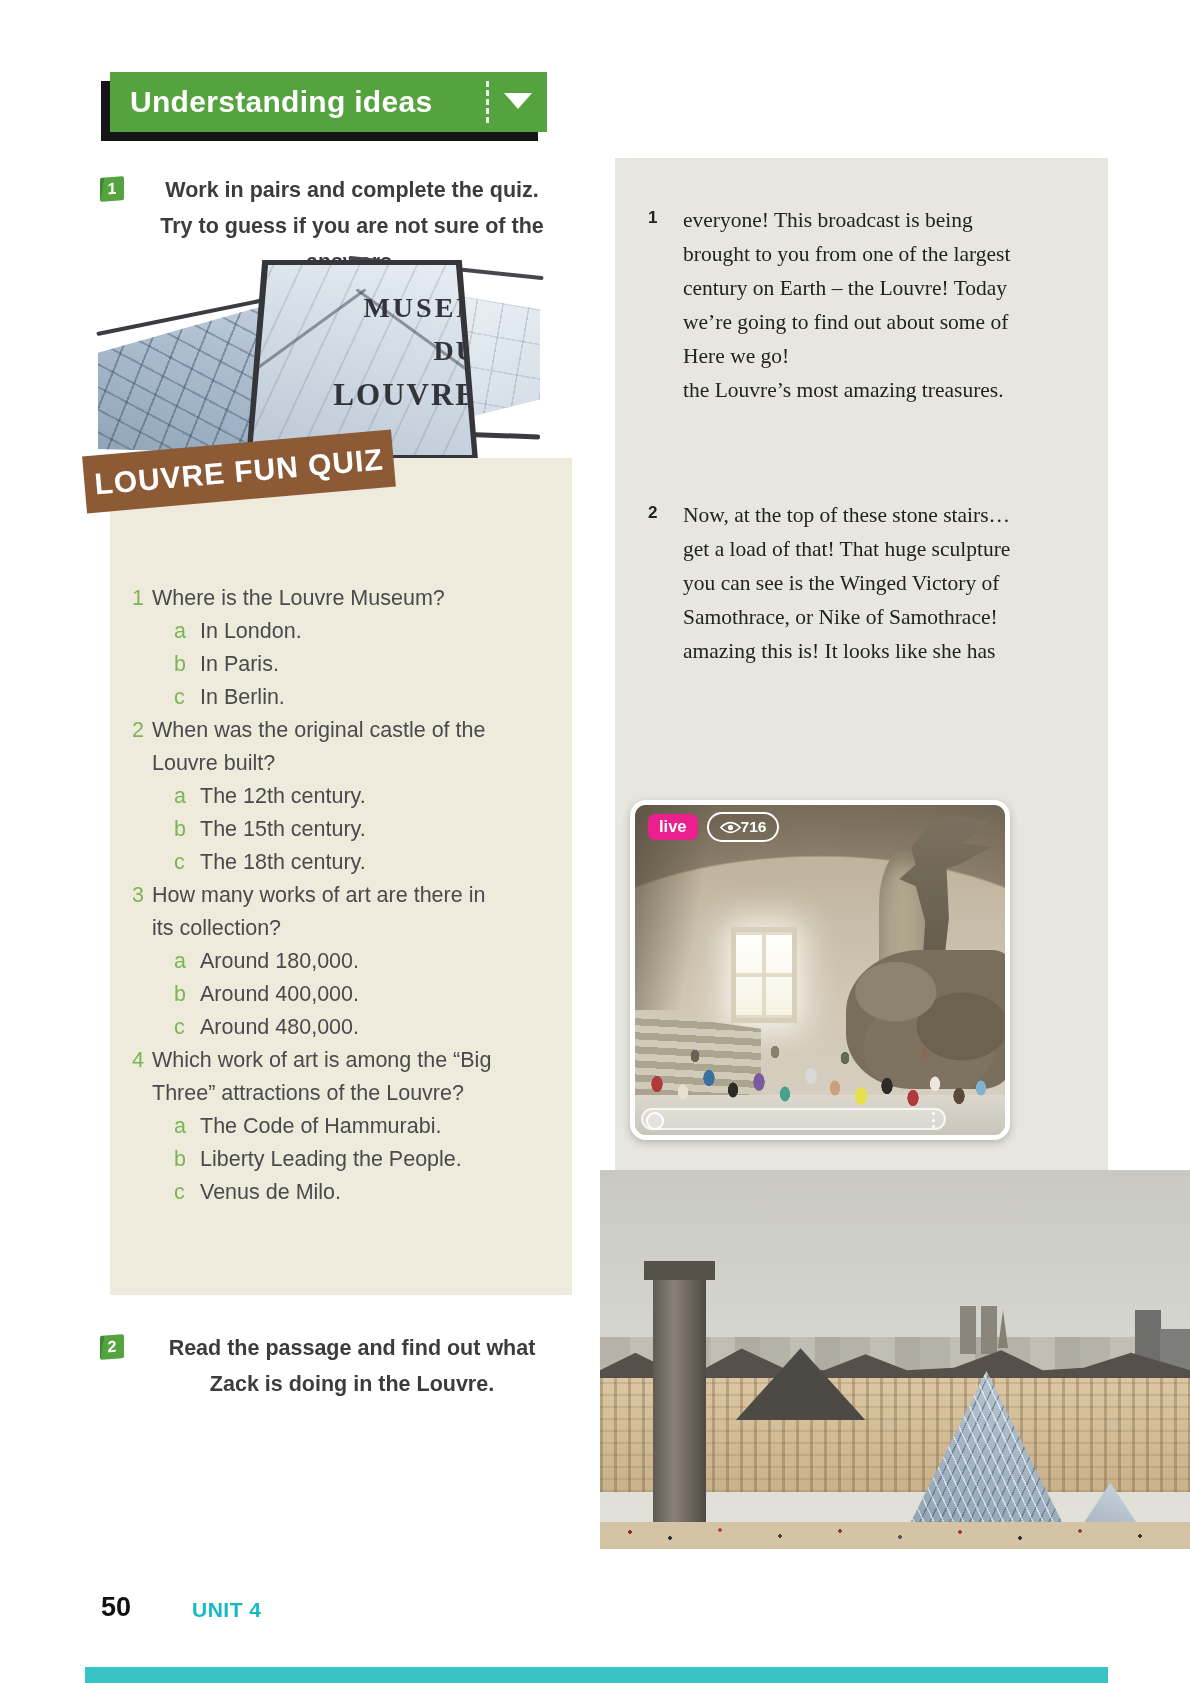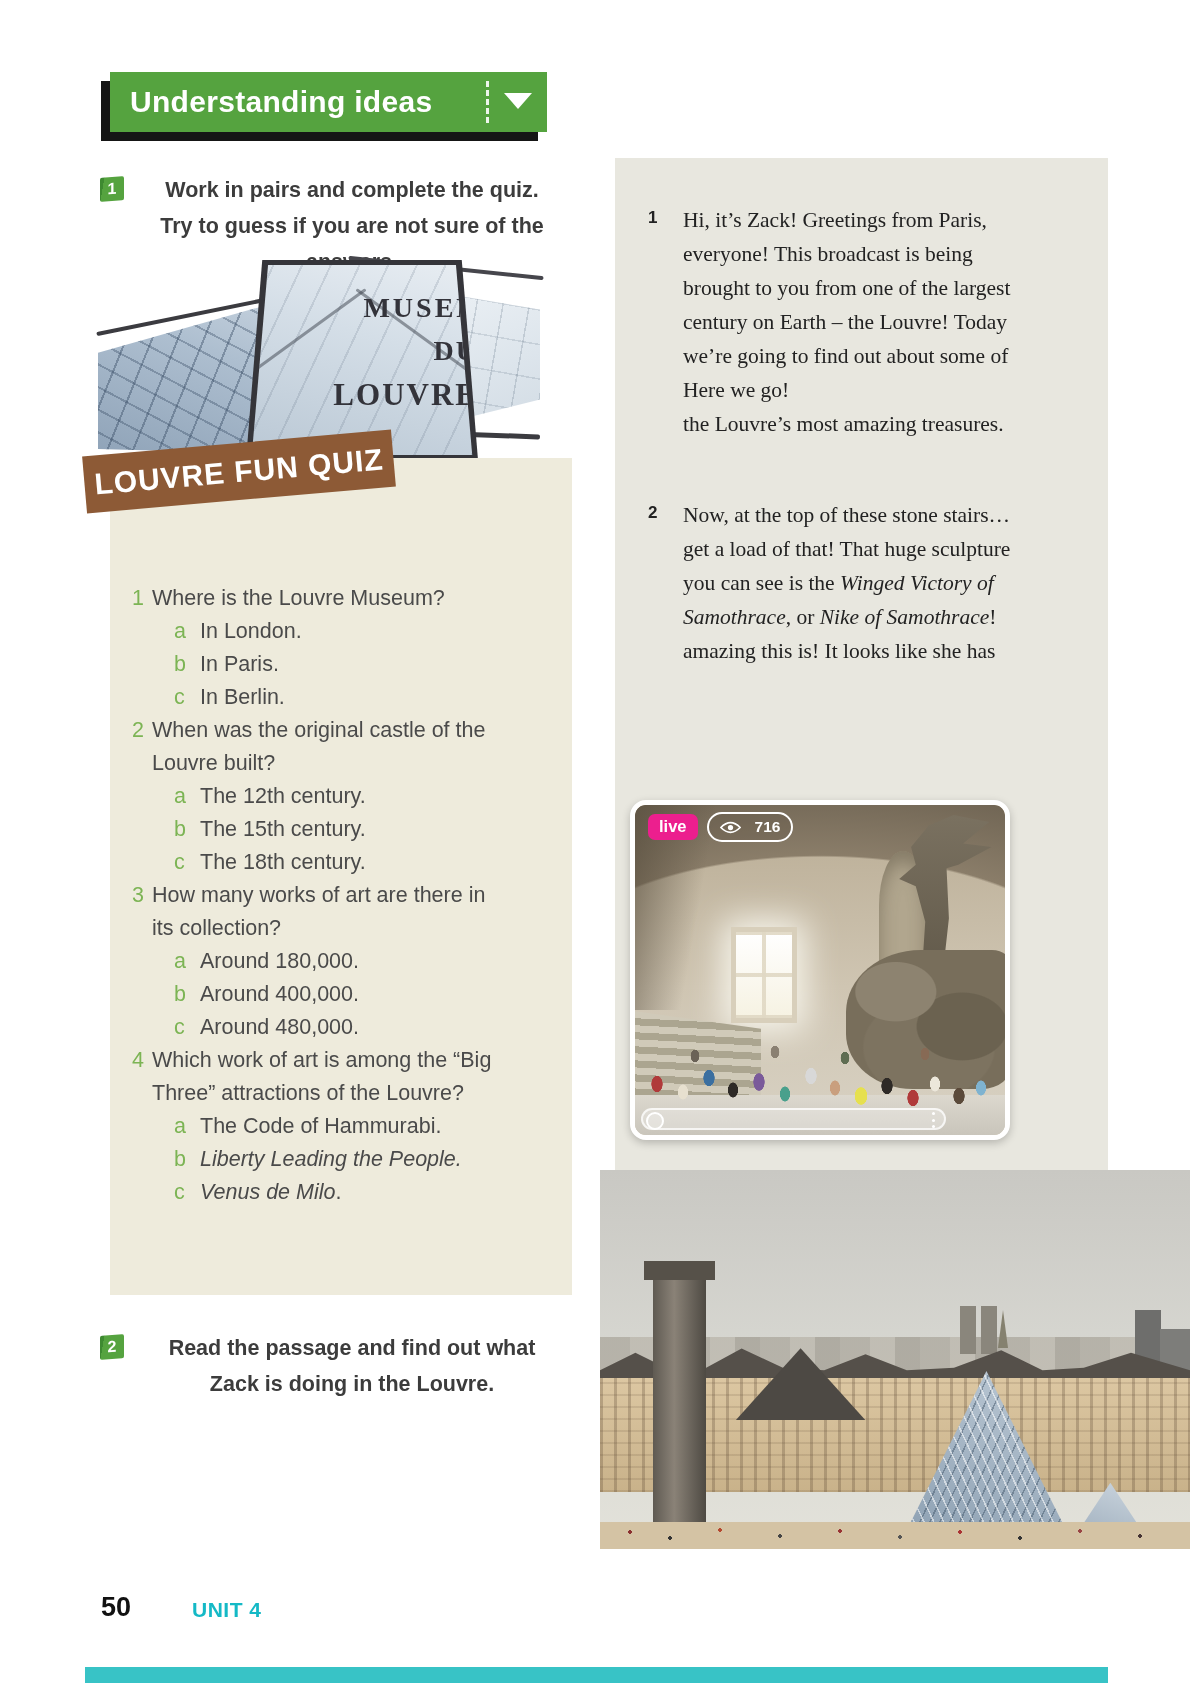--- a/index.html
+++ b/index.html
@@ -62,21 +62,21 @@
   
   .quiz-panel{position:absolute;left:110px;top:458px;width:462px;height:837px;background:#eeebdc;}
   .banner{position:absolute;left:84px;top:443px;width:310px;height:57px;background:#8d5a36;
         transform:rotate(-5deg);display:flex;align-items:center;justify-content:center;
         color:#fff;font-weight:800;font-size:30px;letter-spacing:1px;z-index:3;}
   .quiz-body{position:absolute;left:0;top:124px;right:0;}
   .qrow{position:relative;padding-left:42px;font-size:21.5px;line-height:33px;color:#4a4a4a;}
   .qnum{position:absolute;left:22px;color:#7cb454;}
   .optrow{position:relative;padding-left:90px;font-size:21.5px;line-height:33px;color:#4a4a4a;}
   .optletter{position:absolute;left:64px;color:#7cb454;}
-  .it{font-style:italic;margin-top:30px;}
+  .it{margin-top:30px;}
 
   
   .reading-panel{position:absolute;left:615px;top:158px;width:493px;height:1134px;background:#e8e7df;}
   .para{position:absolute;left:0;right:0;padding-left:68px;}
   .para-1{top:45px;} .para-2{top:340px;}
   .pnum{position:absolute;left:33px;top:5px;font-weight:bold;font-size:17px;color:#222;}
   .p-line{font-family:"Liberation Serif",serif;font-size:21.5px;line-height:34px;color:#222;}
 
   
   .live-frame{position:absolute;left:630px;top:800px;width:380px;height:340px;box-sizing:border-box;
@@ -125,21 +125,21 @@
       radial-gradient(9px 13px at 324px 70px,#5b4a3a 0 60%,transparent 65%),
       radial-gradient(8px 12px at 346px 62px,#7fb3d0 0 60%,transparent 65%),
       radial-gradient(7px 10px at 60px 30px,#6a6257 0 60%,transparent 65%),
       radial-gradient(7px 10px at 140px 26px,#8a8072 0 60%,transparent 65%),
       radial-gradient(7px 10px at 210px 32px,#5f6d52 0 60%,transparent 65%),
       radial-gradient(7px 10px at 290px 28px,#876a55 0 60%,transparent 65%);}
   .live-top{position:absolute;left:13px;top:7px;display:flex;align-items:center;gap:9px;z-index:5;}
   .live-badge{background:#ec1f8e;border-radius:7px;padding:2px 11px 4px;color:#fff;
         font-weight:bold;font-size:16.5px;line-height:20px;}
   .viewers{height:26px;border:2px solid #fff;border-radius:15px;padding:0 11px;
-        background:rgba(70,60,50,.18);display:flex;align-items:center;gap:14px;
+        background:rgba(70,60,50,.18);display:flex;align-items:center;gap:0;
         color:#fff;font-weight:bold;font-size:15.5px;}
   .scrubber{position:absolute;left:6px;bottom:5px;width:305px;height:22px;box-sizing:border-box;
         background:rgba(255,255,255,.28);border:2px solid rgba(255,255,255,.75);
         border-radius:12px;z-index:5;}
   .scrub-knob{position:absolute;left:3px;top:2px;width:14px;height:14px;border:2px solid #fff;
         border-radius:50%;background:rgba(255,255,255,.25);}
   .more-dots{position:absolute;right:8px;top:2px;width:4px;height:16px;display:flex;
         flex-direction:column;justify-content:space-between;}
   .more-dots i{width:3px;height:3px;border-radius:50%;background:#fff;}
 
@@ -302,21 +302,20 @@
   <span class="task-badge">2</span>
   <div class="task-text">
     <div>Read the passage and find out what</div>
     <div>Zack is doing in the Louvre.</div>
   </div>
 </div>
 
 <div class="reading-panel">
   <div class="para para-1">
     <span class="pnum">1</span>
-    <div class="p-line"><span>Hi, it’s Zack! Greetings from Paris,</span></div>
     <div class="p-line"><span>everyone! This broadcast is being</span></div>
     <div class="p-line"><span>brought to you from one of the largest</span></div>
     <div class="p-line"><span>century on Earth – the Louvre! Today</span></div>
     <div class="p-line"><span>we’re going to find out about some of</span></div>
     <div class="p-line"><span>Here we go!</span></div>
     <div class="p-line"><span>the Louvre’s most amazing treasures.</span></div>
   </div>
   <div class="para para-2">
     <span class="pnum">2</span>
     <div class="p-line"><span>Now, at the top of these stone stairs…</span></div>

